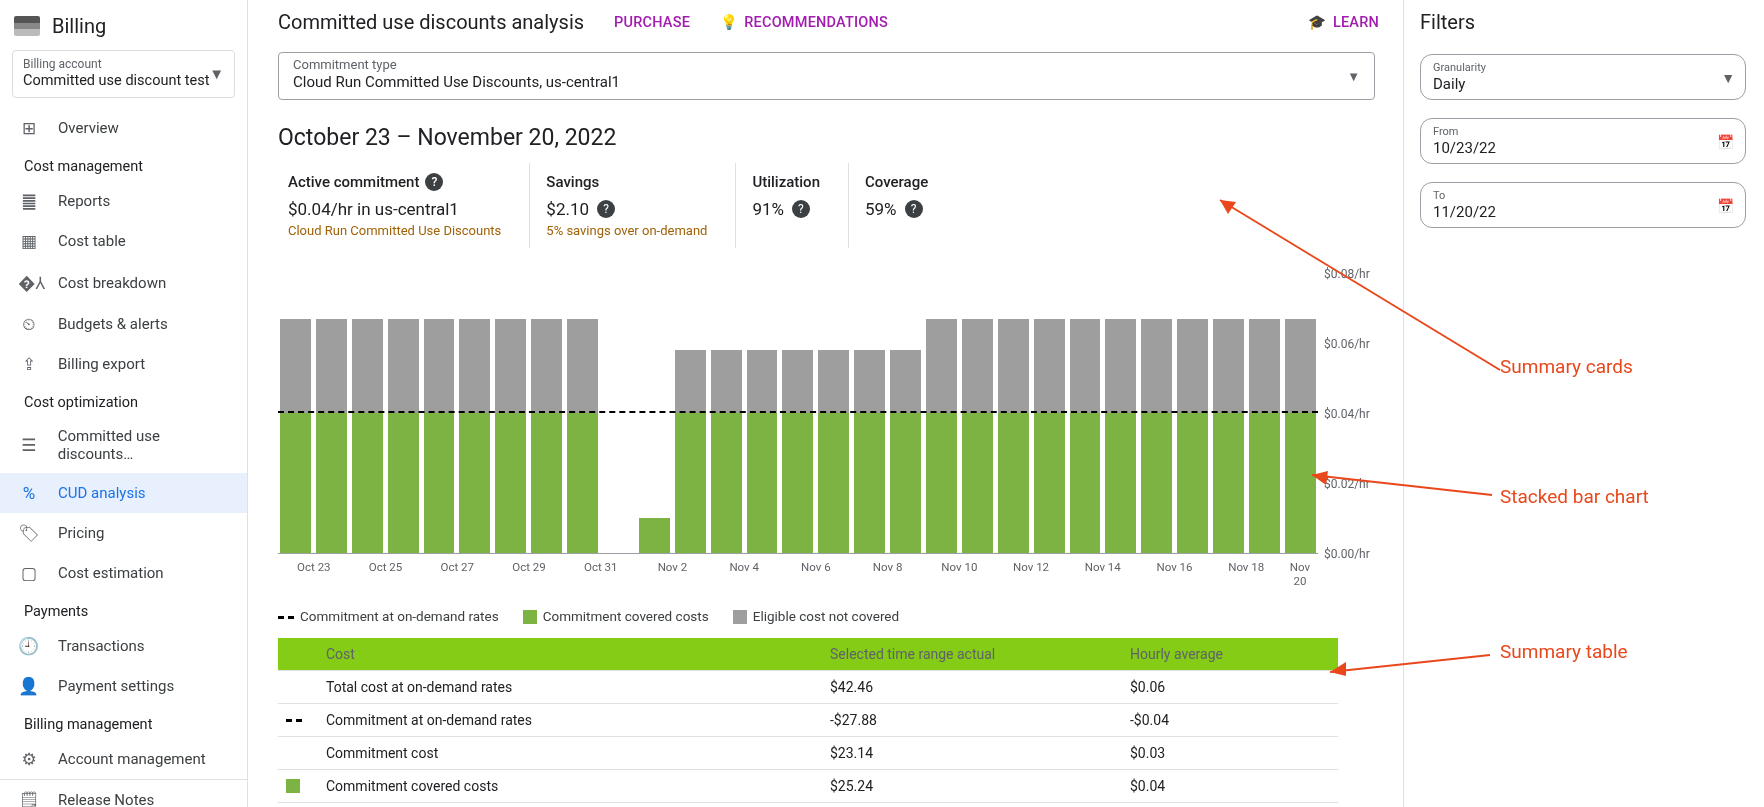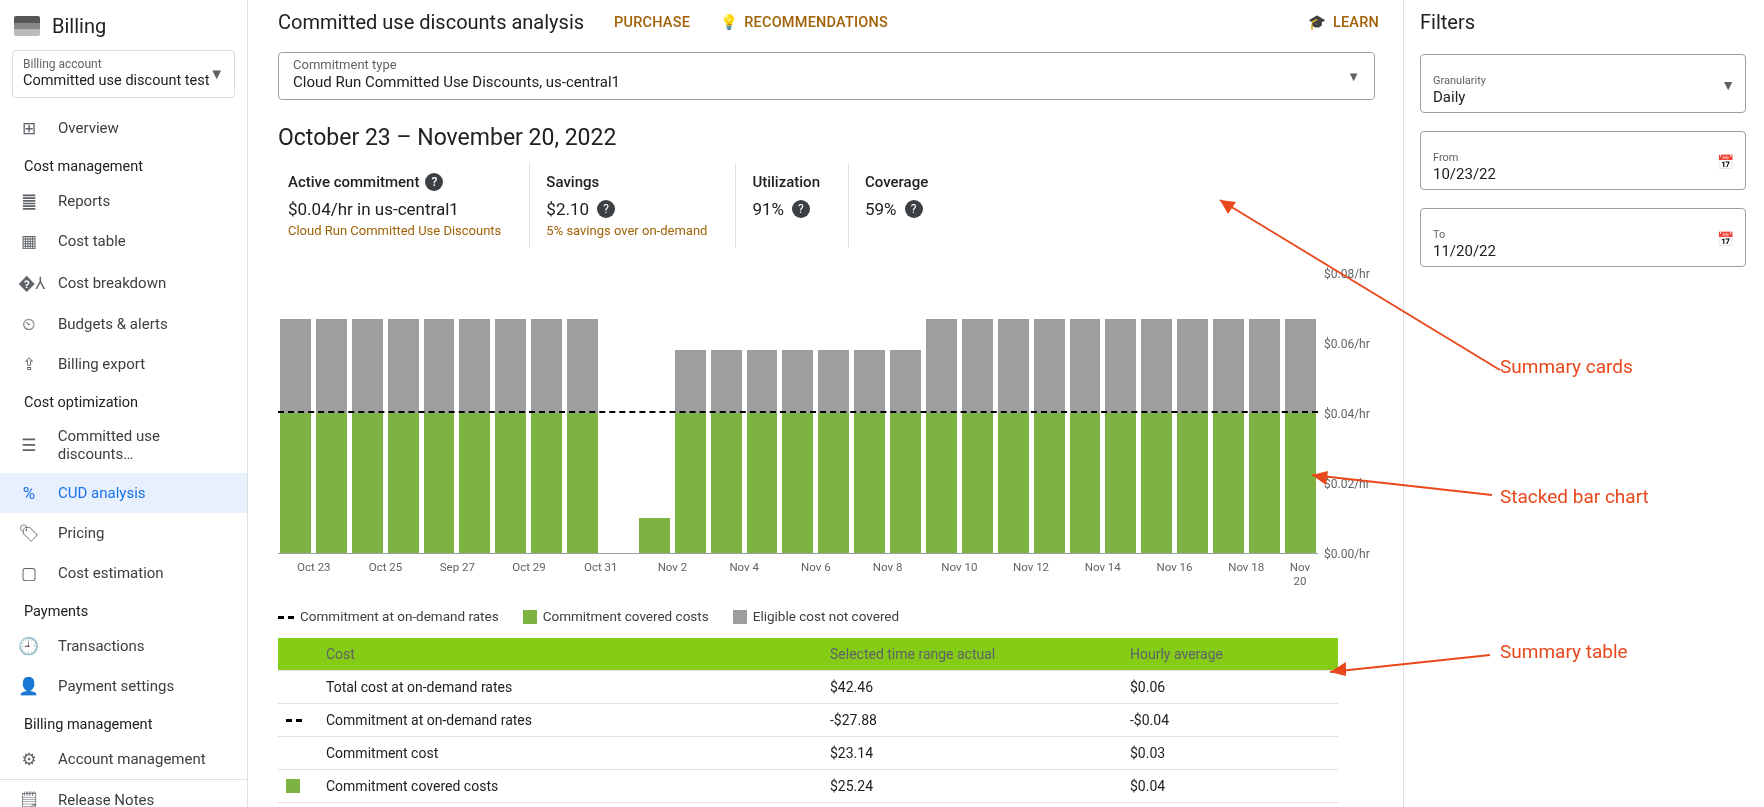--- a/index.html
+++ b/index.html
@@ -63,21 +63,21 @@
   min-width: 0;
   border-right: 1px solid #e0e0e0;
   overflow-y: auto;
   padding-bottom: 20px;
 }
 .main-header {
   display:flex; align-items:center; gap: 30px;
   padding: 10px 24px 8px 30px;
 }
 .page-title { font-size: 20px; font-weight:400;}
-.hdr-link { color:#a16207; font-size:14.5px; font-weight:500; letter-spacing:.2px; cursor:pointer; display:flex; gap:6px; align-items:center;}
+.hdr-link { color:#a21caf; font-size:14.5px; font-weight:500; letter-spacing:.2px; cursor:pointer; display:flex; gap:6px; align-items:center;}
 .hdr-spacer{flex:1;}
 .commit-field {
   margin: 10px 28px 4px 30px;
   border:1px solid #9aa0a6; border-radius:4px;
   padding:4px 14px 8px 14px; position:relative; max-width:1100px;
 }
 .commit-label { font-size:13px; color:#5f6368; }
 .commit-val { font-size:15px; color:#202124; margin-top:1px;}
 .commit-caret{ position:absolute; right:14px; top:50%; transform:translateY(-50%); color:#5f6368;}
 .date-range { font-size:23px; font-weight:400; margin: 24px 0 12px 30px;}
@@ -111,21 +111,21 @@
 .tbl-row{ display:flex; padding:8px 8px; border-top:1px solid #e0e0e0;}
 .tbl-row.hdr{ font-weight:400; color:#5f6368; background:#84cc16; border-top:none;}
 .tc-sw{ width:40px; display:flex; align-items:center;}
 .tc-cost{ flex:1;}
 .tc-a{ width:300px;}
 .tc-b{ width:200px;}
 .filters {
   width:360px; padding: 10px 18px 0 16px;
 }
 .filters-title{ font-size:20px; margin-bottom:20px;}
-.fld{ border:1px solid #9aa0a6; border-radius:4px; padding:19px 12px 6px 12px; position:relative; margin-bottom:18px;}
+.fld{ border:1px solid #9aa0a6; border-radius:12px; padding:6px 12px 6px 12px; position:relative; margin-bottom:18px;}
 .fld-lab{ font-size:11px; color:#5f6368;}
 .fld-val{ font-size:15px; margin-top:1px;}
 .fld-ic{ position:absolute; right:10px; top:50%; transform:translateY(-45%); color:#5f6368; font-size:14px;}
 .annot{ position:absolute; color:#e8481c; font-size:19px; pointer-events:none;}
 .arrow{ position:absolute; pointer-events:none;}
 .arrow line{ stroke:#e8481c; stroke-width:2;}
 .arrow polygon{ fill:#e8481c;}
 </style>
 </head>
 <body>
@@ -393,21 +393,21 @@
           <div class="ylab" style="bottom: 0px; transform: translateY(50%);">$0.00/hr</div>
           <div class="ylab" style="bottom: 70px; transform: translateY(50%);">$0.02/hr</div>
           <div class="ylab" style="bottom: 140px; transform: translateY(50%);">$0.04/hr</div>
           <div class="ylab" style="bottom: 210px; transform: translateY(50%);">$0.06/hr</div>
           <div class="ylab" style="bottom: 280px; transform: translateY(50%);">$0.08/hr</div>
         </div>
     </div>
     <div class="xaxis" id="xaxis">
         <div class="xlab">Oct 23</div>
         <div class="xlab">Oct 25</div>
-        <div class="xlab">Sep 27</div>
+        <div class="xlab">Oct 27</div>
         <div class="xlab">Oct 29</div>
         <div class="xlab">Oct 31</div>
         <div class="xlab">Nov 2</div>
         <div class="xlab">Nov 4</div>
         <div class="xlab">Nov 6</div>
         <div class="xlab">Nov 8</div>
         <div class="xlab">Nov 10</div>
         <div class="xlab">Nov 12</div>
         <div class="xlab">Nov 14</div>
         <div class="xlab">Nov 16</div>

